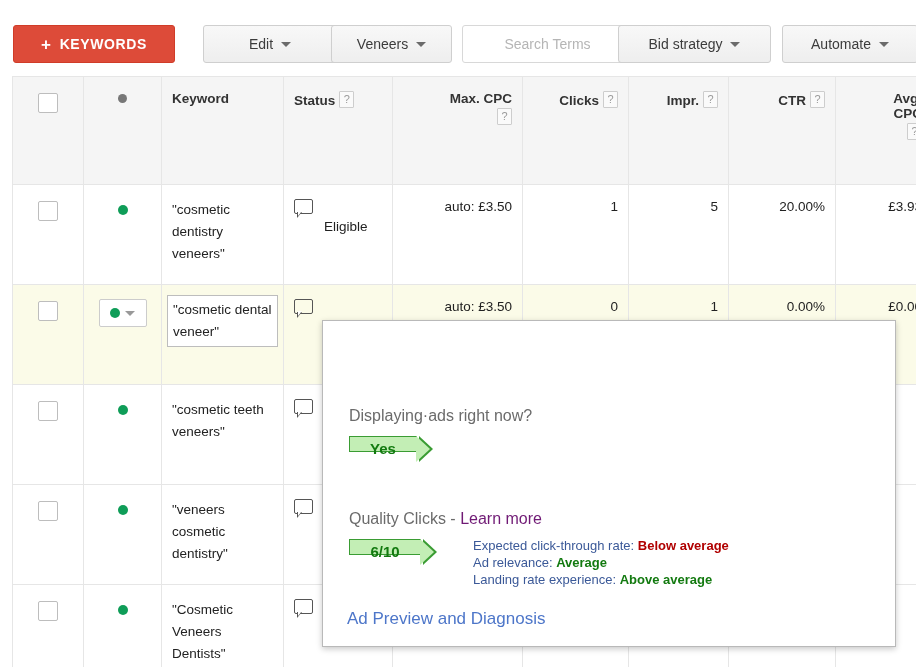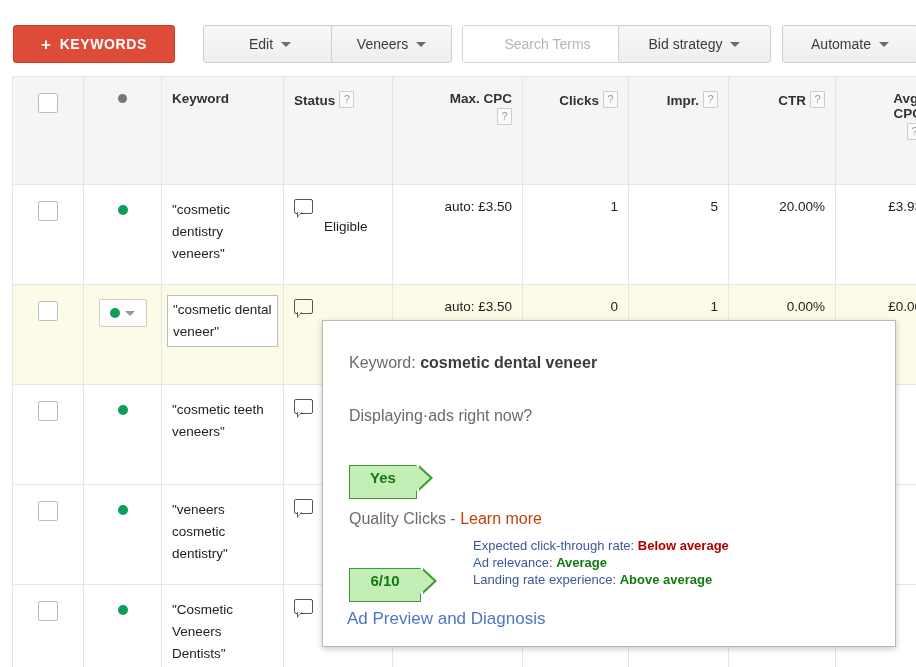--- a/index.html
+++ b/index.html
@@ -191,30 +191,29 @@
     color:#6b6b6b;font-size:16px;
   }
   .pp-kw b{color:#3c3c3c;font-weight:bold;}
   .pp-q1{
     position:absolute;left:26px;top:86px;
     color:#6b6b6b;font-size:16px;
   }
   .chev{
     position:relative;
     display:inline-block;
-    height:34px;
+    height:16px;
     background:#c3eeb5;
     border:1px solid #3a9c33;
     box-sizing:border-box;
     color:#137a10;
     font-weight:bold;
     font-size:15px;
     line-height:24px;
     text-align:center;
-    margin-top:29px;
   }
   .chev:after{
     content:"";position:absolute;
     right:-14px;top:-1px;
     width:0;height:0;
     border-top:13px solid transparent;
     border-bottom:13px solid transparent;
     border-left:14px solid #c3eeb5;
   }
   .chev:before{
@@ -223,21 +222,21 @@
     width:0;height:0;
     border-top:13px solid transparent;
     border-bottom:13px solid transparent;
     border-left:14px solid #3a9c33;
   }
   .pp-yes{position:absolute;left:26px;top:115px;width:68px;}
   .pp-qs{
     position:absolute;left:26px;top:189px;
     color:#6b6b6b;font-size:16px;
   }
-  .lnk{color:#c2410c;cursor:pointer;text-align:center;}
+  .lnk{color:#701a75;cursor:pointer;text-align:center;}
   .pp-score{position:absolute;left:26px;top:218px;width:72px;}
   .pp-factors{
     position:absolute;left:150px;top:216px;
     font-size:13px;line-height:17px;
     color:#3b5998;
   }
   .pp-factors .lbl{color:#3b5998;}
   .v-below{color:#b00000;font-weight:bold;}
   .v-avg{color:#137a10;font-weight:bold;}
   .v-above{color:#137a10;font-weight:bold;}
@@ -424,24 +423,20 @@
       <td class="num muted"></td>
       <td class="num"></td>
       <td class="num"></td>
       <td class="num"></td>
       <td class="num"></td>
     </tr>
   </tbody>
 </table>
 
 <div class="popup">
-  <div class="pp-kw">
-    <span>Keyword:</span>
-    <b>cosmetic dental veneer</b>
-  </div>
 
   <div class="pp-q1">Displaying·ads right now?</div>
   <div class="chev pp-yes">Yes</div>
 
   <div class="pp-qs">
     <span>Quality Clicks -</span>
     <span class="lnk">Learn more</span>
   </div>
   <div class="chev pp-score">6/10</div>
 

